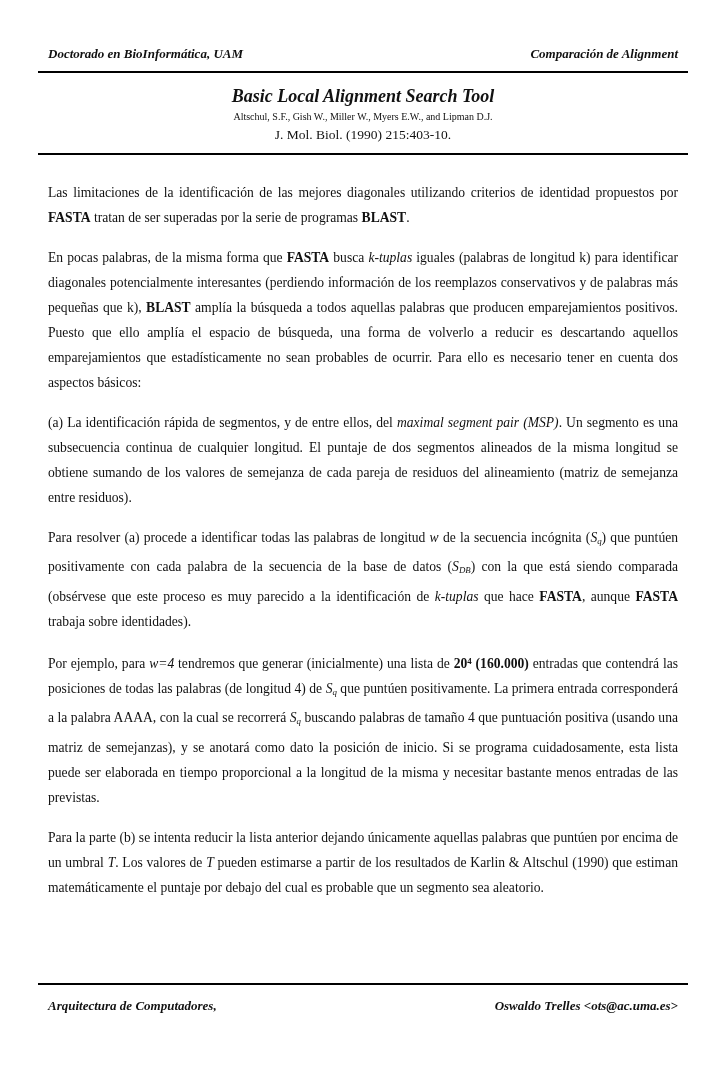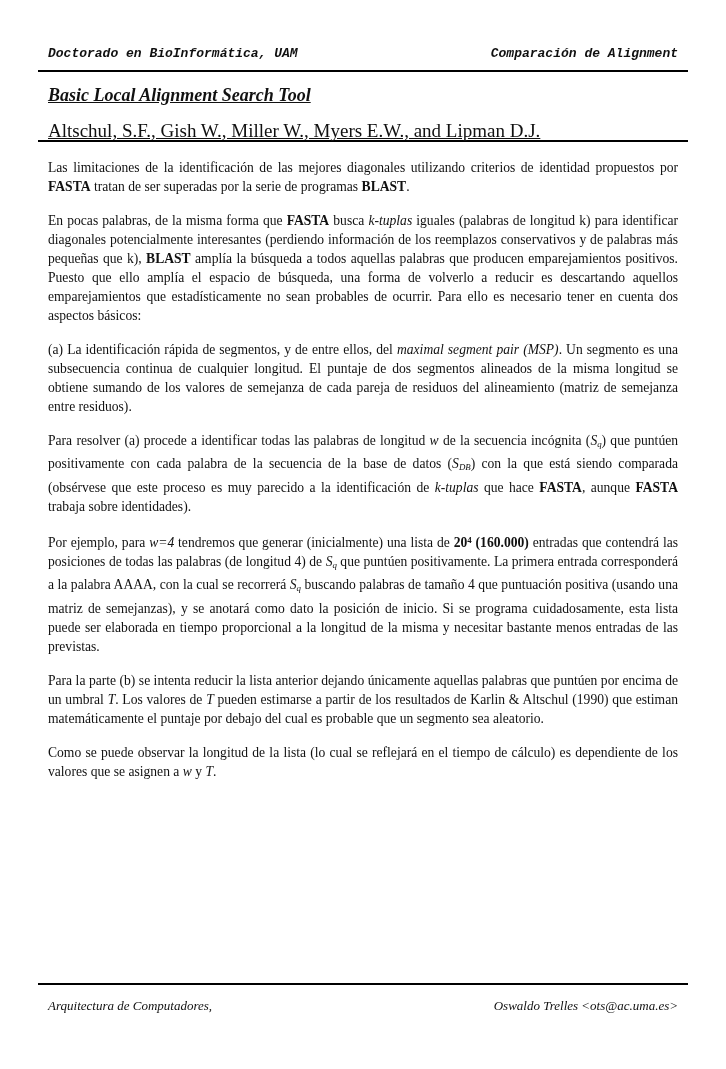--- a/index.html
+++ b/index.html
@@ -24,47 +24,45 @@
     margin: 0 -10px;
   }
   .header-row {
     display: flex;
     justify-content: space-between;
     align-items: baseline;
     font-size: 13px;
     font-weight: 700;
     font-style: italic;
     margin-bottom: 9px;
-    font-family: Liberation Mono, monospace;
   }
   .title-block {
-    text-align: left;
-    text-decoration: underline;
+    text-align: center;
   }
   .doc-title {
     margin-top: 12px;
     font-size: 18px;
     line-height: 22px;
     font-weight: 700;
     font-style: italic;
   }
   .doc-authors {
-    margin-top: 16px;
-    font-size: 19px;
+    margin-top: 1px;
+    font-size: 10px;
     line-height: 18px;
   }
   .doc-journal {
     font-size: 13.5px;
     line-height: 18px;
     margin-bottom: 9px;
   }
   .doc-body {
-    margin-top: 16px;
+    margin-top: 25px;
     font-size: 13.6px;
-    line-height: 19px;
+    line-height: 25px;
     text-align: justify;
   }
   .doc-body p {
     margin: 0 0 15px 0;
   }
   
   .s-b   { font-weight: 700; }
   .s-i   { font-style: italic; }
   .s-bi  { font-weight: 400; font-style: italic; }
   .s-subi{ font-style: italic; font-size: 0.65em; vertical-align: -0.28em; }
@@ -73,50 +71,50 @@
     position: absolute;
     left: 48px;
     right: 48px;
     top: 983px;
   }
   .footer-row {
     display: flex;
     justify-content: space-between;
     align-items: baseline;
     font-size: 13px;
-    font-weight: 400;
+    font-weight: 700;
     font-style: italic;
     margin-top: 13px;
   }
 </style>
 </head>
 <body>
 
 <div class="page">
 
   <div class="header-row">
     <span>Doctorado en BioInformática, UAM</span>
     <span>Comparación de Alignment</span>
   </div>
   <hr class="rule">
 
   <div class="title-block">
     <div class="doc-title">Basic Local Alignment Search Tool</div>
     <div class="doc-authors">Altschul, S.F., Gish W., Miller W., Myers E.W., and Lipman D.J.</div>
+    <div class="doc-journal">J. Mol. Biol. (1990) 215:403-10.</div>
   </div>
   <hr class="rule">
 
   <div class="doc-body">
     <p><span>Las limitaciones de la identificación de las mejores diagonales utilizando criterios de identidad propuestos por </span><span class="s-b">FASTA</span><span> tratan de ser superadas por la serie de programas </span><span class="s-b">BLAST</span><span>.</span></p>
     <p><span>En pocas palabras, de la misma forma que </span><span class="s-b">FASTA</span><span> busca </span><span class="s-bi">k-tuplas</span><span> iguales (palabras de longitud k) para identificar diagonales potencialmente interesantes (perdiendo información de los reemplazos conservativos y de palabras más pequeñas que k), </span><span class="s-b">BLAST</span><span> amplía la búsqueda a todos aquellas palabras que producen emparejamientos positivos. Puesto que ello amplía el espacio de búsqueda, una forma de volverlo a reducir es descartando aquellos emparejamientos que estadísticamente no sean probables de ocurrir. Para ello es necesario tener en cuenta dos aspectos básicos:</span></p>
     <p><span>(a) La identificación rápida de segmentos, y de entre ellos, del </span><span class="s-bi">maximal segment pair (MSP)</span><span>. Un segmento es una subsecuencia continua de cualquier longitud. El puntaje de dos segmentos alineados de la misma longitud se obtiene sumando de los valores de semejanza de cada pareja de residuos del alineamiento (matriz de semejanza entre residuos).</span></p>
     <p><span>Para resolver (a) procede a identificar todas las palabras de longitud </span><span class="s-bi">w</span><span> de la secuencia incógnita (</span><span class="s-i">S</span><span class="s-subi">q</span><span>) que puntúen positivamente con cada palabra de la secuencia de la base de datos (</span><span class="s-i">S</span><span class="s-subi">DB</span><span>) con la que está siendo comparada (obsérvese que este proceso es muy parecido a la identificación de </span><span class="s-bi">k-tuplas</span><span> que hace </span><span class="s-b">FASTA</span><span>, aunque </span><span class="s-b">FASTA</span><span> trabaja sobre identidades).</span></p>
     <p><span>Por ejemplo, para </span><span class="s-bi">w=4</span><span> tendremos que generar (inicialmente) una lista de </span><span class="s-b">20</span><span class="s-supb">4</span><span class="s-b"> (160.000)</span><span> entradas que contendrá las posiciones de todas las palabras (de longitud 4) de </span><span class="s-i">S</span><span class="s-subi">q</span><span> que puntúen positivamente. La primera entrada corresponderá a la palabra AAAA, con la cual se recorrerá </span><span class="s-i">S</span><span class="s-subi">q</span><span> buscando palabras de tamaño 4 que puntuación positiva (usando una matriz de semejanzas), y se anotará como dato la posición de inicio. Si se programa cuidadosamente, esta lista puede ser elaborada en tiempo proporcional a la longitud de la misma y necesitar bastante menos entradas de las previstas.</span></p>
     <p><span>Para la parte (b) se intenta reducir la lista anterior dejando únicamente aquellas palabras que puntúen por encima de un umbral </span><span class="s-bi">T</span><span>. Los valores de </span><span class="s-bi">T</span><span> pueden estimarse a partir de los resultados de Karlin &amp; Altschul (1990) que estiman matemáticamente el puntaje por debajo del cual es probable que un segmento sea aleatorio.</span></p>
-    <p><span>Como se puede observar la longitud de la lista (lo cual se reflejará en el tiempo de cálculo) es dependiente de los valores que se asignen a </span><span class="s-bi">w</span><span> y </span><span class="s-bi">T</span><span>.</span></p>
   </div>
 
   <div class="footer-block">
     <hr class="rule">
     <div class="footer-row">
       <span>Arquitectura de Computadores,</span>
       <span>Oswaldo Trelles &lt;ots@ac.uma.es&gt;</span>
     </div>
   </div>
 

